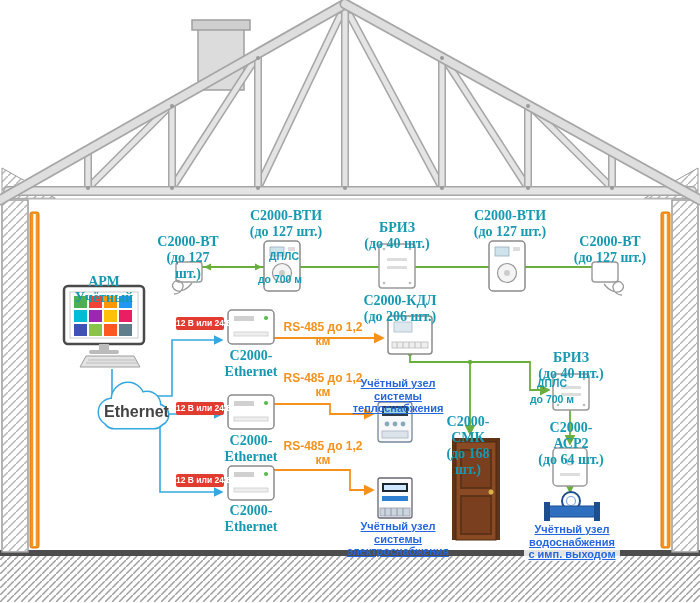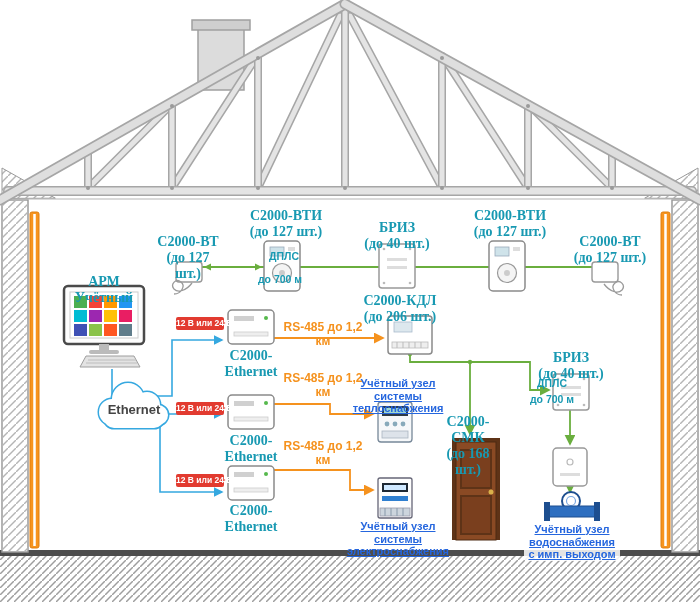--- a/index.html
+++ b/index.html
@@ -9,21 +9,21 @@
   }
   #stage svg{position:absolute;left:0;top:0;}
   .lbl{
     position:absolute;text-align:center;font-weight:bold;
     white-space:pre-line;line-height:1.15;pointer-events:none;
   }
   .teal{color:#1899B2;font-size:14px;font-family:Liberation Serif, serif;}
   .blue{color:#2566DE;font-size:11px;text-decoration:underline;}
   .orange{color:#F5921E;font-size:12px;}
   .dpls{color:#1899B2;font-size:10.5px;margin-left:46px;}
-  .cloudtxt{color:#444;font-size:13px;}
+  .cloudtxt{color:#444;font-size:16px;}
   .badge{
     position:absolute;background:#E23B30;color:#fff;font-weight:bold;
     font-size:8.5px;line-height:13px;height:13px;border-radius:2px;
     white-space:nowrap;
   }
   .whitebg{background:rgba(255,255,255,0.85);border-radius:3px;text-align:center;}
 </style>
 </head>
 <body>
 
@@ -381,20 +381,22 @@
 <div class="lbl blue" style="left:342px;top:377px;width:112px;">Учётный узел системы
 теплоснабжения</div>
 
 <div class="lbl dpls" style="left:484px;top:377px;width:44px;">ДПЛС</div>
 <div class="lbl dpls" style="left:478px;top:393px;width:56px;">до 700 м</div>
 
 <div class="lbl teal" style="left:536px;top:350px;width:70px;">БРИЗ
 (до 40 шт.)</div>
 <div class="lbl teal" style="left:432px;top:414px;width:72px;">С2000-СМК
 (до 168 шт.)</div>
+<div class="lbl teal" style="left:534px;top:420px;width:74px;">С2000-АСР2
+(до 64 шт.)</div>
 
 <div class="lbl blue" style="left:342px;top:520px;width:112px;">Учётный узел системы
 электроснабжения</div>
 <div class="lbl blue whitebg" style="left:524px;top:523px;width:96px;">Учётный узел
 водоснабжения
 с имп. выходом</div>
 
 </div>
 
 </body></html>

